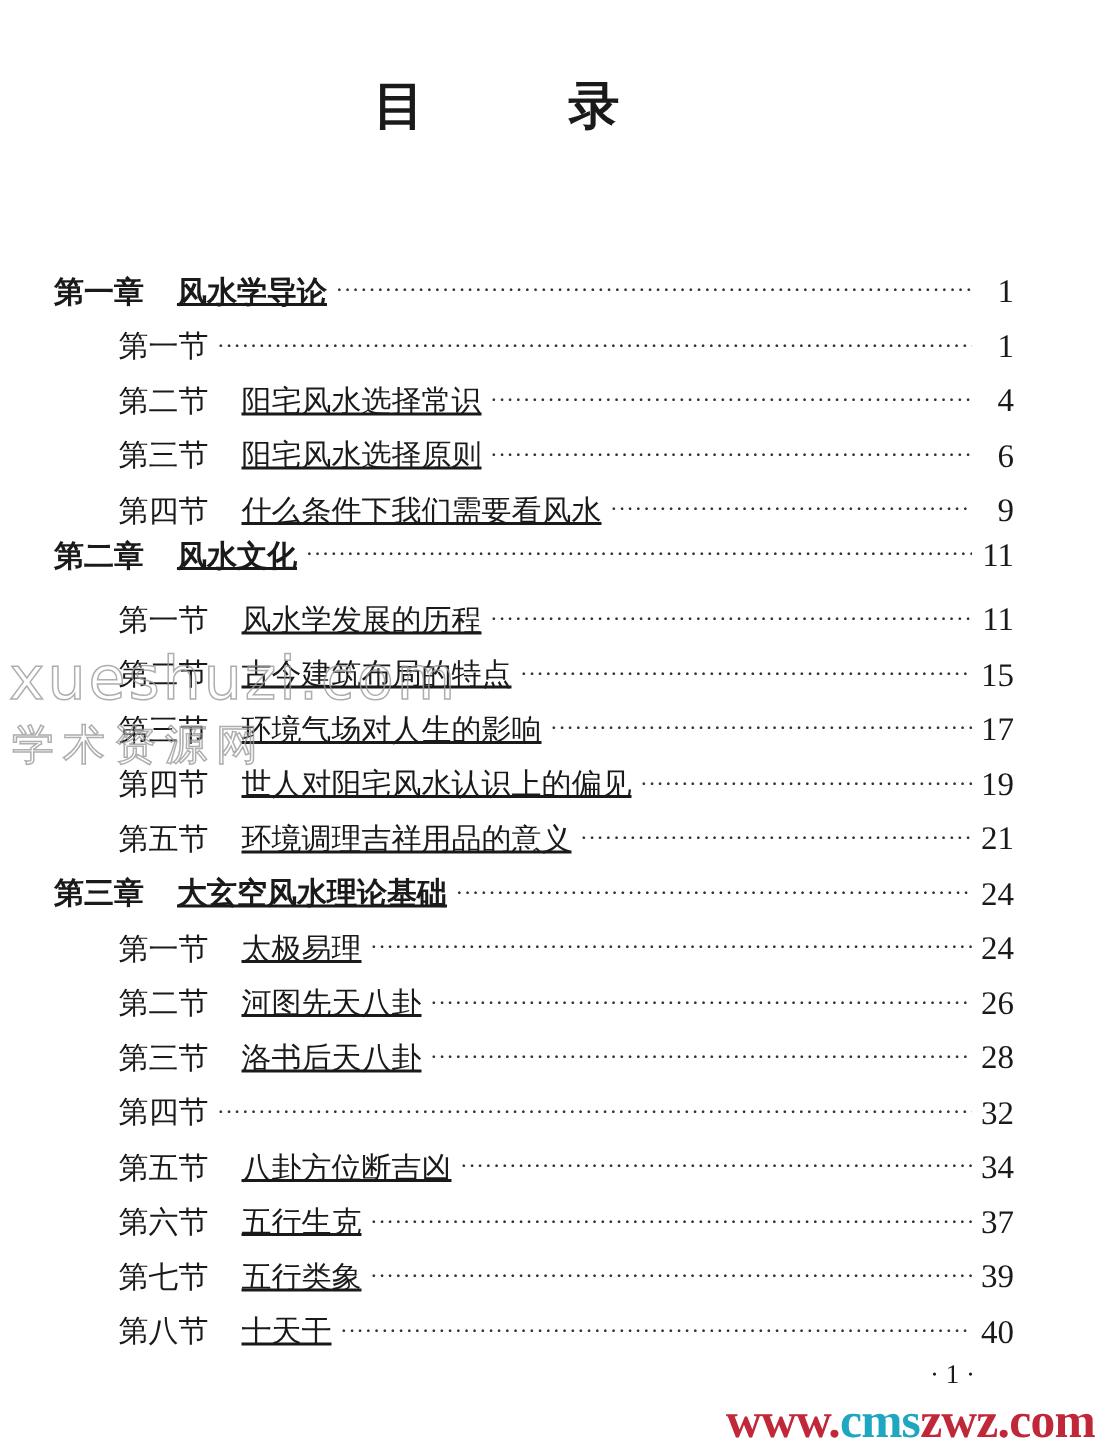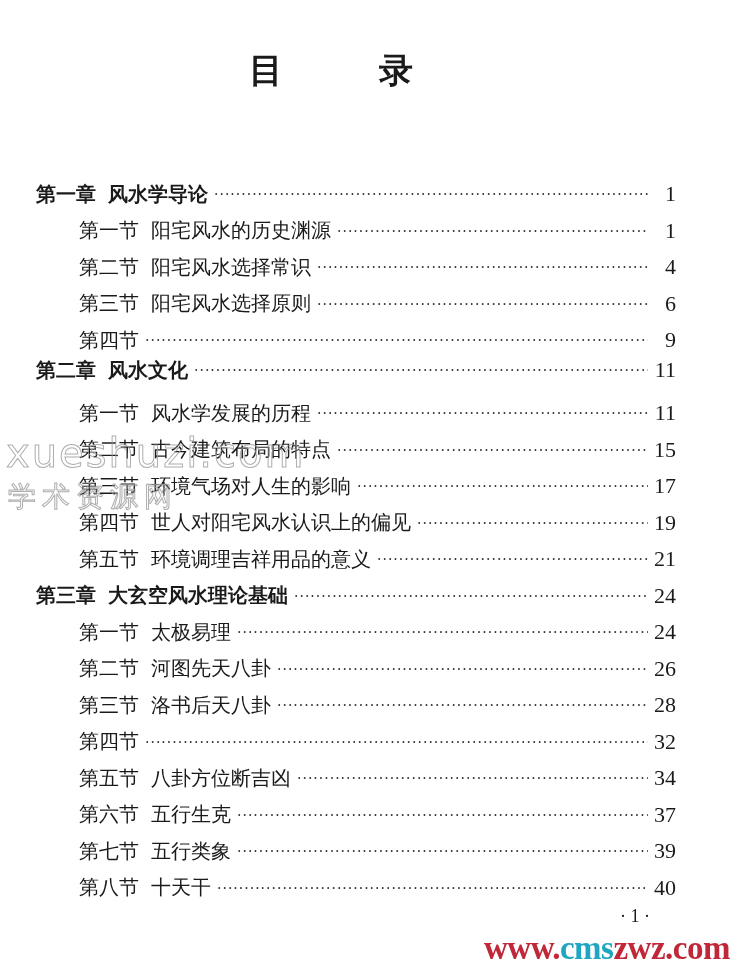--- a/index.html
+++ b/index.html
@@ -6,21 +6,21 @@
   body { width: 738px; height: 965px; position: relative; overflow: hidden; color: #1a1a1a; }
   .title { position: absolute; top: 48px; left: 0; width: 662px; text-align: center;
     font-family: "DejaVu Sans", sans-serif; font-weight: bold; font-size: 34px; letter-spacing: 0; }
   .title span { display: inline-block; margin: 0 48px; }
   .toc { position: absolute; top: 176px; left: 0; width: 738px; }
   .row { position: absolute; height: 36px; display: flex; align-items: center;
     font-family: "DejaVu Serif", serif; font-size: 20px; right: 62px; }
   .row.chapter { left: 36px; font-family: "DejaVu Sans", sans-serif; font-weight: bold; font-size: 20px; }
   .row.section { left: 79px; }
   .num { white-space: nowrap; }
-  .label { white-space: nowrap; margin-left: 12px; }
+  .label { white-space: nowrap; margin-left: 22px; text-decoration: underline; }
   .leader { flex: 1; height: 20px; margin: 0 6px; overflow: hidden; white-space: nowrap;
     font-family: "DejaVu Serif", serif; font-weight: normal; font-size: 14px; line-height: 20px; letter-spacing: 1px; color: #333; }
   .leader::before { content: "··································································································································"; }
   .page { white-space: nowrap; font-family: "Liberation Serif", serif; font-weight: normal; font-size: 22px; min-width: 22px; text-align: right; }
   .pageno { position: absolute; top: 906px; left: 620px; font-family: "Liberation Serif", serif; font-size: 18px; }
   .wm-url { position: absolute; top: 930px; left: 484px; font-family: "Liberation Serif", serif; font-weight: bold; font-size: 33px; letter-spacing: -0.5px; }
   .wm-url .a { color: #c0283a; }
   .wm-url .b { color: #1fa6c0; }
   .wm-ghost { position: absolute; left: 6px; top: 430px; font-family: "DejaVu Sans", sans-serif; font-size: 40px;
     color: transparent; -webkit-text-stroke: 1px #9a9a9a; letter-spacing: 2px; opacity: 0.8; }
@@ -36,38 +36,38 @@
 
 <div class="toc" id="toc">
     <div class="row chapter" style="top: 0px;">
       <span class="num">第一章</span>
       <span class="label">风水学导论</span>
       <span class="leader"></span>
       <span class="page">1</span>
     </div>
     <div class="row section" style="top: 36.5px;">
       <span class="num">第一节</span>
-      <span class="label">阳宅风水的历史渊源</span>
       <span class="leader"></span>
       <span class="page">1</span>
     </div>
     <div class="row section" style="top: 73px;">
       <span class="num">第二节</span>
       <span class="label">阳宅风水选择常识</span>
       <span class="leader"></span>
       <span class="page">4</span>
     </div>
     <div class="row section" style="top: 109.5px;">
       <span class="num">第三节</span>
       <span class="label">阳宅风水选择原则</span>
       <span class="leader"></span>
       <span class="page">6</span>
     </div>
     <div class="row section" style="top: 146px;">
       <span class="num">第四节</span>
+      <span class="label">什么条件下我们需要看风水</span>
       <span class="leader"></span>
       <span class="page">9</span>
     </div>
     <div class="row chapter" style="top: 176px;">
       <span class="num">第二章</span>
       <span class="label">风水文化</span>
       <span class="leader"></span>
       <span class="page">11</span>
     </div>
     <div class="row section" style="top: 219px;">

